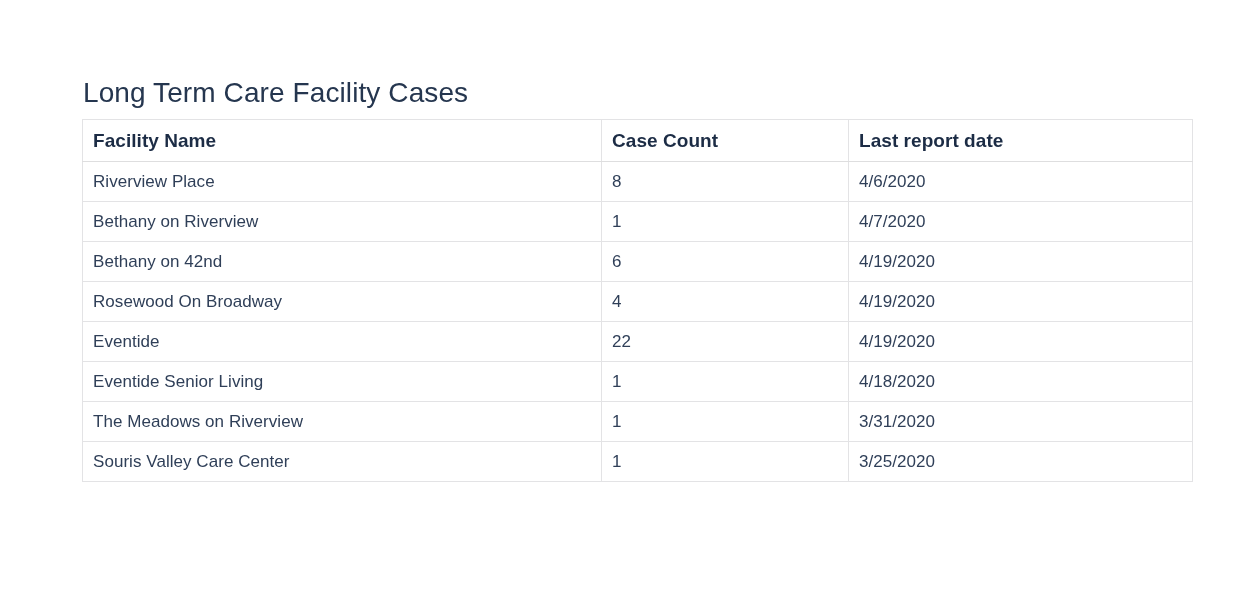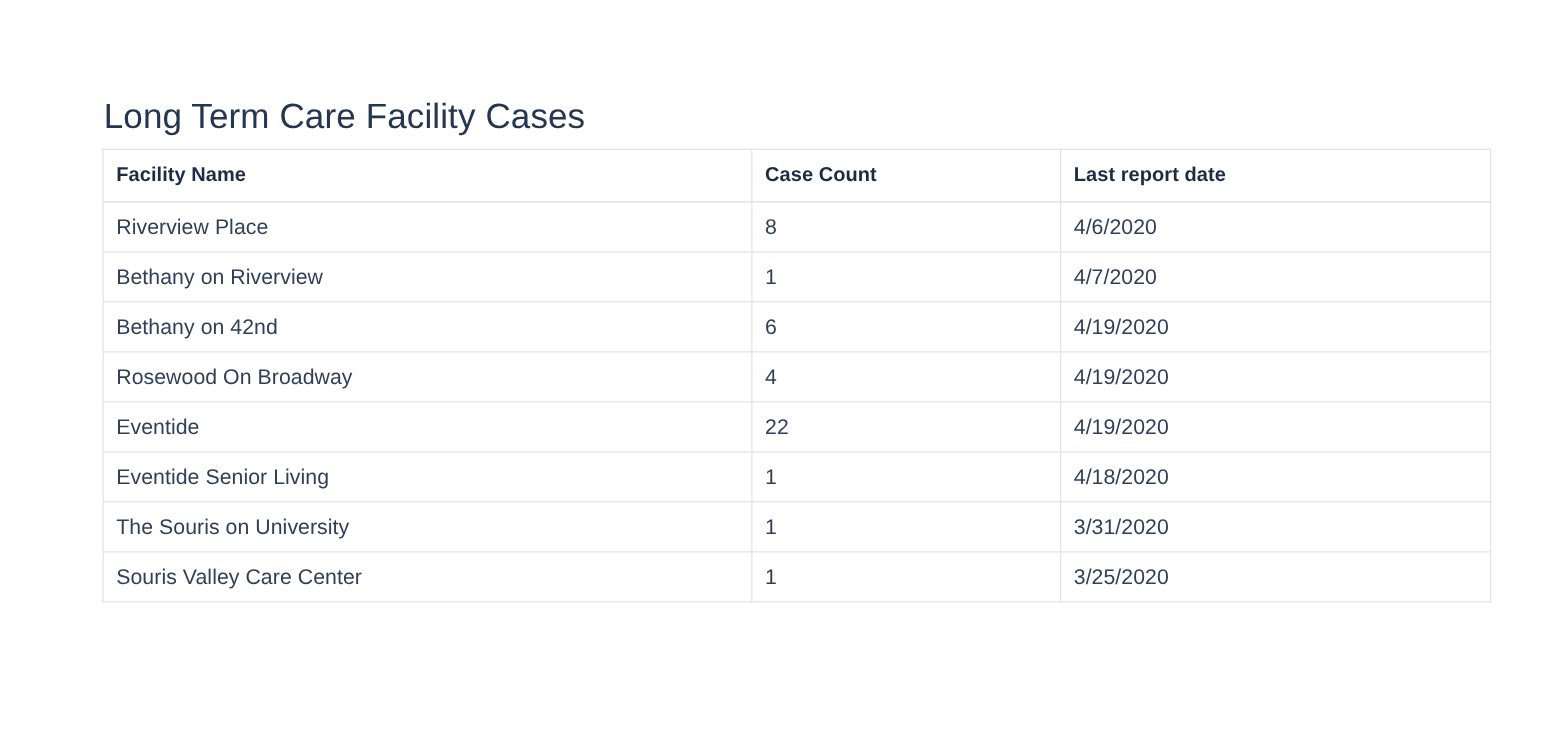--- a/index.html
+++ b/index.html
@@ -51,21 +51,21 @@
     border: 1px solid #e3e3e5;
     padding: 0 0 0 10px;
     height: 39px;
     text-align: left;
     vertical-align: middle;
     overflow: hidden;
     white-space: nowrap;
   }
 
   table.data-table thead th {
-    font-size: 16px;
+    font-size: 19px;
     font-weight: 700;
     color: #1c2c45;
     height: 41px;
     border-bottom: 1px solid #dededf;
     letter-spacing: 0.05px;
   }
 
   table.data-table tbody td {
     font-size: 17px;
     font-weight: 400;
@@ -119,21 +119,21 @@
             <td>Eventide</td>
             <td>22</td>
             <td>4/19/2020</td>
           </tr>
           <tr>
             <td>Eventide Senior Living</td>
             <td>1</td>
             <td>4/18/2020</td>
           </tr>
           <tr>
-            <td>The Souris on University</td>
+            <td>The Meadows on Riverview</td>
             <td>1</td>
             <td>3/31/2020</td>
           </tr>
           <tr>
             <td>Souris Valley Care Center</td>
             <td>1</td>
             <td>3/25/2020</td>
           </tr>
         </tbody>
     </table>

